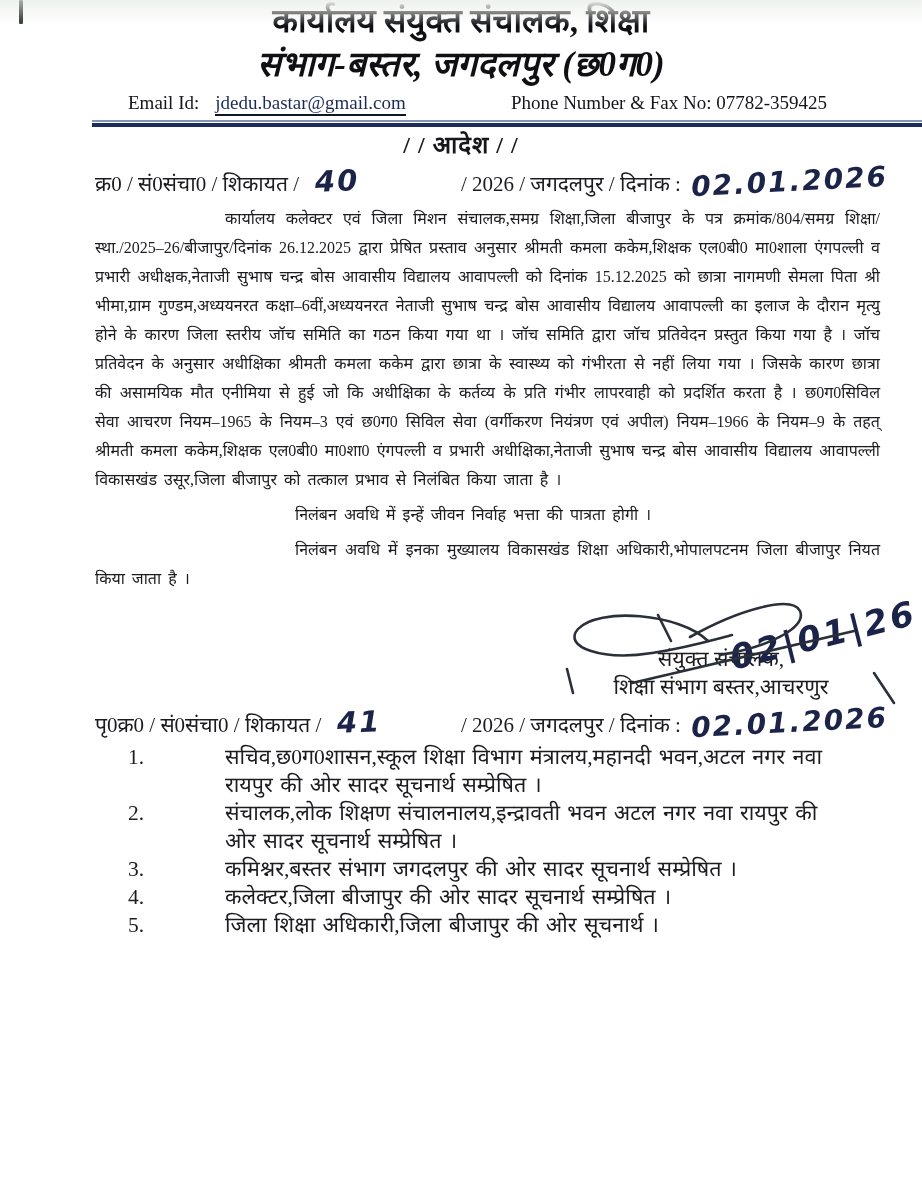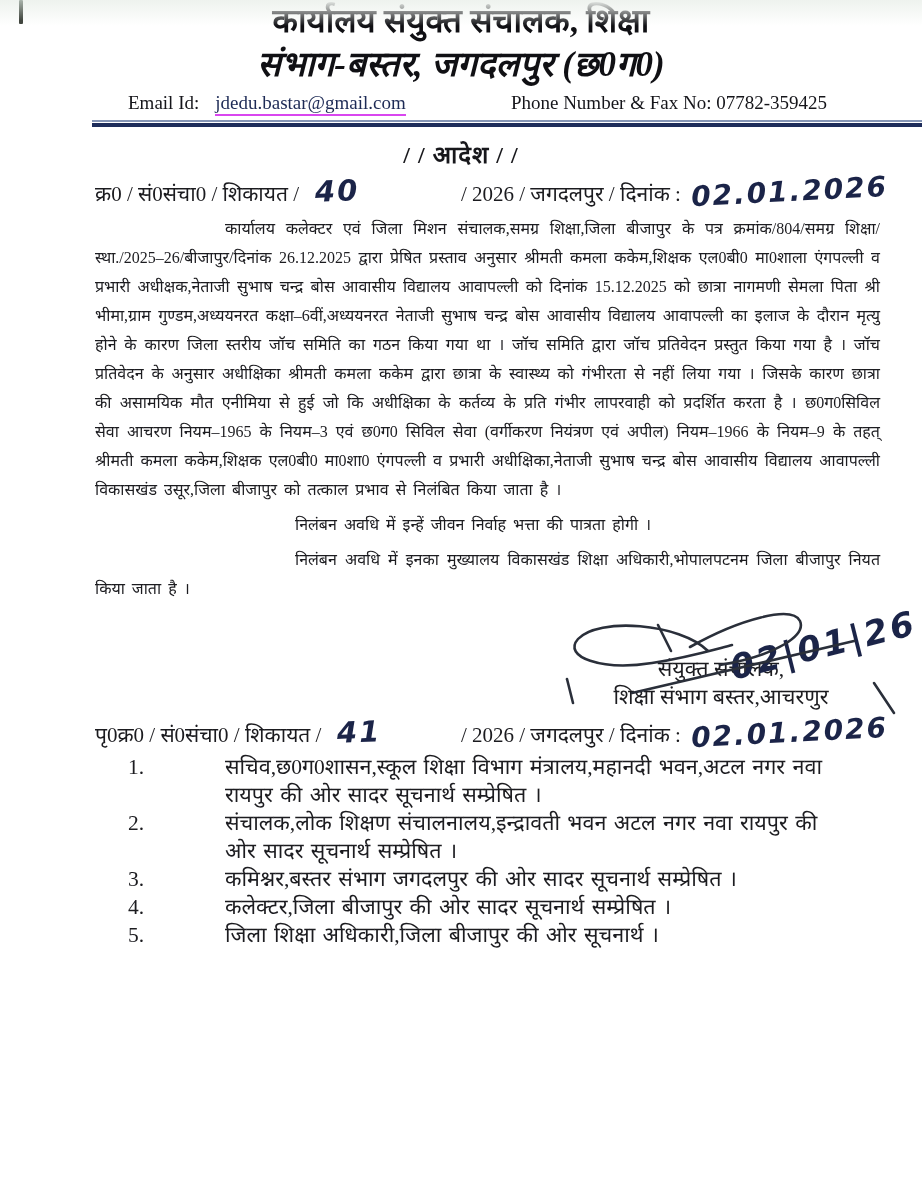--- a/index.html
+++ b/index.html
@@ -12,26 +12,26 @@
     background:linear-gradient(180deg,#eef2ee,rgba(255,255,255,0));pointer-events:none;}
   .scan-mark{position:absolute;left:19px;top:0;width:4px;height:24px;
     background:linear-gradient(#aab4ac,#41463f 85%);border-radius:1px;}
   
   .hdr{text-align:center;font-weight:bold;color:#101014;}
   .hdr .l1{font-size:33px;line-height:42px;}
   .hdr .l2{font-size:35px;line-height:46px;font-style:italic;}
   .contact{display:flex;justify-content:space-between;align-items:baseline;
     margin:4px 95px 0 128px;font-size:19px;color:#15151a;}
   .email-line .lbl{margin-right:16px;}
-  .email-line .addr{color:#1d2a55;border-bottom:2px solid #d946ef;padding-bottom:1px;}
+  .email-line .addr{color:#1d2a55;border-bottom:2px solid #0f172a;padding-bottom:1px;}
   .rule{margin-left:92px;margin-top:6px;}
   .rule .thin{height:2px;background:#8595b5;margin-bottom:1px;}
   .rule .thick{height:4px;background:#1d2c5a;}
   
-  .order-title{ text-align:center;font-weight:bold;font-size:24px;margin-top:10px;
+  .order-title{ text-align:center;font-weight:bold;font-size:24px;margin-top:0;
     letter-spacing:1px;color:#17171b;}
   .refline{display:flex;align-items:baseline;margin:4px 34px 0 95px;font-size:21px;color:#1b1b1f;justify-content:flex-end;}
   .refline .num{margin-left:16px;}
   .refline .spacer{flex:1;}
   .refline .datehw{margin-left:10px;}
   .hw{font-style:italic;font-weight:bold;color:#1b2448;display:inline-block;
     letter-spacing:2px;font-family:"DejaVu Sans","Liberation Sans",sans-serif;}
   .hw.big{font-size:28px;transform:rotate(-3deg);}
   .hw.num40{font-size:29px;transform:rotate(-2deg);}
   .body-text{margin:6px 42px 0 95px;font-size:16px;line-height:29px;

